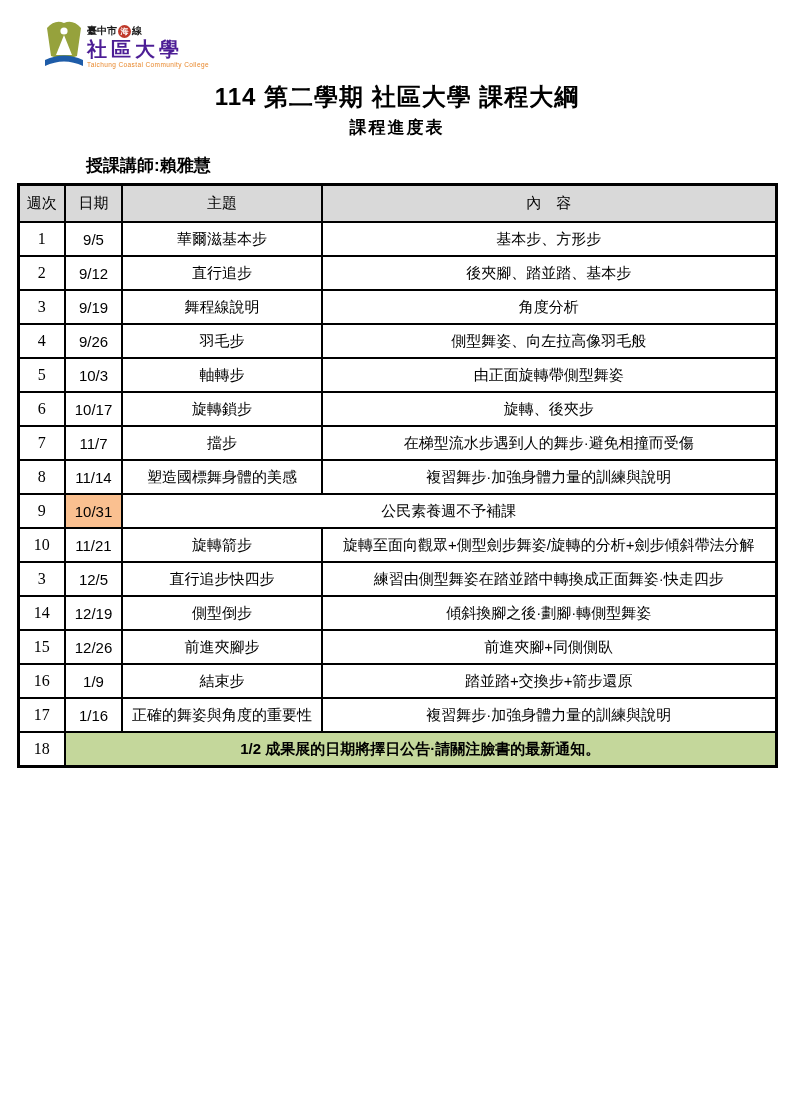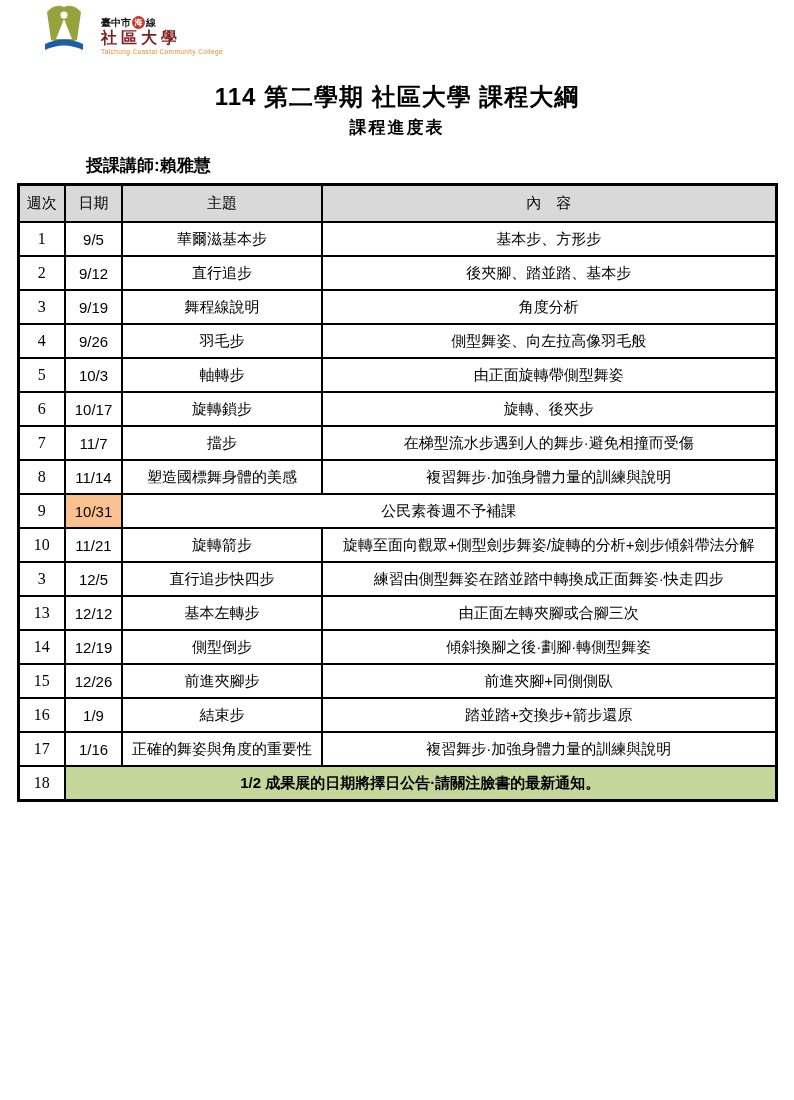--- a/index.html
+++ b/index.html
@@ -8,26 +8,26 @@
     --notice-bg:#c4d79b;
     --border:#000000;
   }
   html,body{margin:0;padding:0;background:#ffffff;}
   body{
     width:794px;height:1100px;position:relative;
     font-family:"Liberation Sans","DejaVu Sans",sans-serif;
     color:#000;
   }
   
-  .logo{position:absolute;top:0;left:44px;display:flex;align-items:flex-end;gap:17px;}
+  .logo{position:absolute;top:16px;left:44px;display:flex;align-items:center;gap:3px;}
   .logo-mark{width:40px;height:56px;}
   .logo-text{padding-top:6px;line-height:1.05;}
   .logo-line1{font-size:10px;color:#1a1a1a;display:flex;align-items:center;gap:1px;font-weight:bold;}
   .logo-seal{display:inline-flex;align-items:center;justify-content:center;width:13px;height:13px;border-radius:50%;background:#c03a2b;color:#fff;font-size:8px;line-height:1;}
-  .logo-line2{font-family:"Liberation Serif","DejaVu Serif",serif;font-size:16px;letter-spacing:4px;color:#7f1d1d;font-weight:bold;margin-top:1px;}
+  .logo-line2{font-family:"Liberation Serif","DejaVu Serif",serif;font-size:20px;letter-spacing:4px;color:#4c1d95;font-weight:bold;margin-top:1px;}
   .logo-line3{font-size:6.5px;color:#e8872b;letter-spacing:0.4px;margin-top:2px;}
   
   .doc-title{
     margin:84px 0 0;text-align:center;
     font-family:Liberation Sans, sans-serif;
     font-size:24px;font-weight:600;letter-spacing:1px;line-height:1.1;
   }
   .doc-subtitle{margin:9px 0 0;text-align:center;font-size:17px;font-weight:bold;letter-spacing:2px;line-height:1.1;}
   .course-info{margin:13px 0 0 86px;font-weight:bold;font-size:17px;line-height:1.72;}
   .course-info .gap{display:inline-block;width:30px;}
@@ -152,26 +152,20 @@
         <td class="topic">旋轉箭步</td>
         <td class="content">旋轉至面向觀眾+側型劍步舞姿/旋轉的分析+劍步傾斜帶法分解</td>
       </tr>
       <tr>
         <td class="week">3</td>
         <td class="date">12/5</td>
         <td class="topic">直行追步快四步</td>
         <td class="content">練習由側型舞姿在踏並踏中轉換成正面舞姿·快走四步</td>
       </tr>
       <tr>
-        <td class="week">13</td>
-        <td class="date">12/12</td>
-        <td class="topic">基本左轉步</td>
-        <td class="content">由正面左轉夾腳或合腳三次</td>
-      </tr>
-      <tr>
         <td class="week">14</td>
         <td class="date">12/19</td>
         <td class="topic">側型倒步</td>
         <td class="content">傾斜換腳之後·劃腳·轉側型舞姿</td>
       </tr>
       <tr>
         <td class="week">15</td>
         <td class="date">12/26</td>
         <td class="topic">前進夾腳步</td>
         <td class="content">前進夾腳+同側側臥</td>

